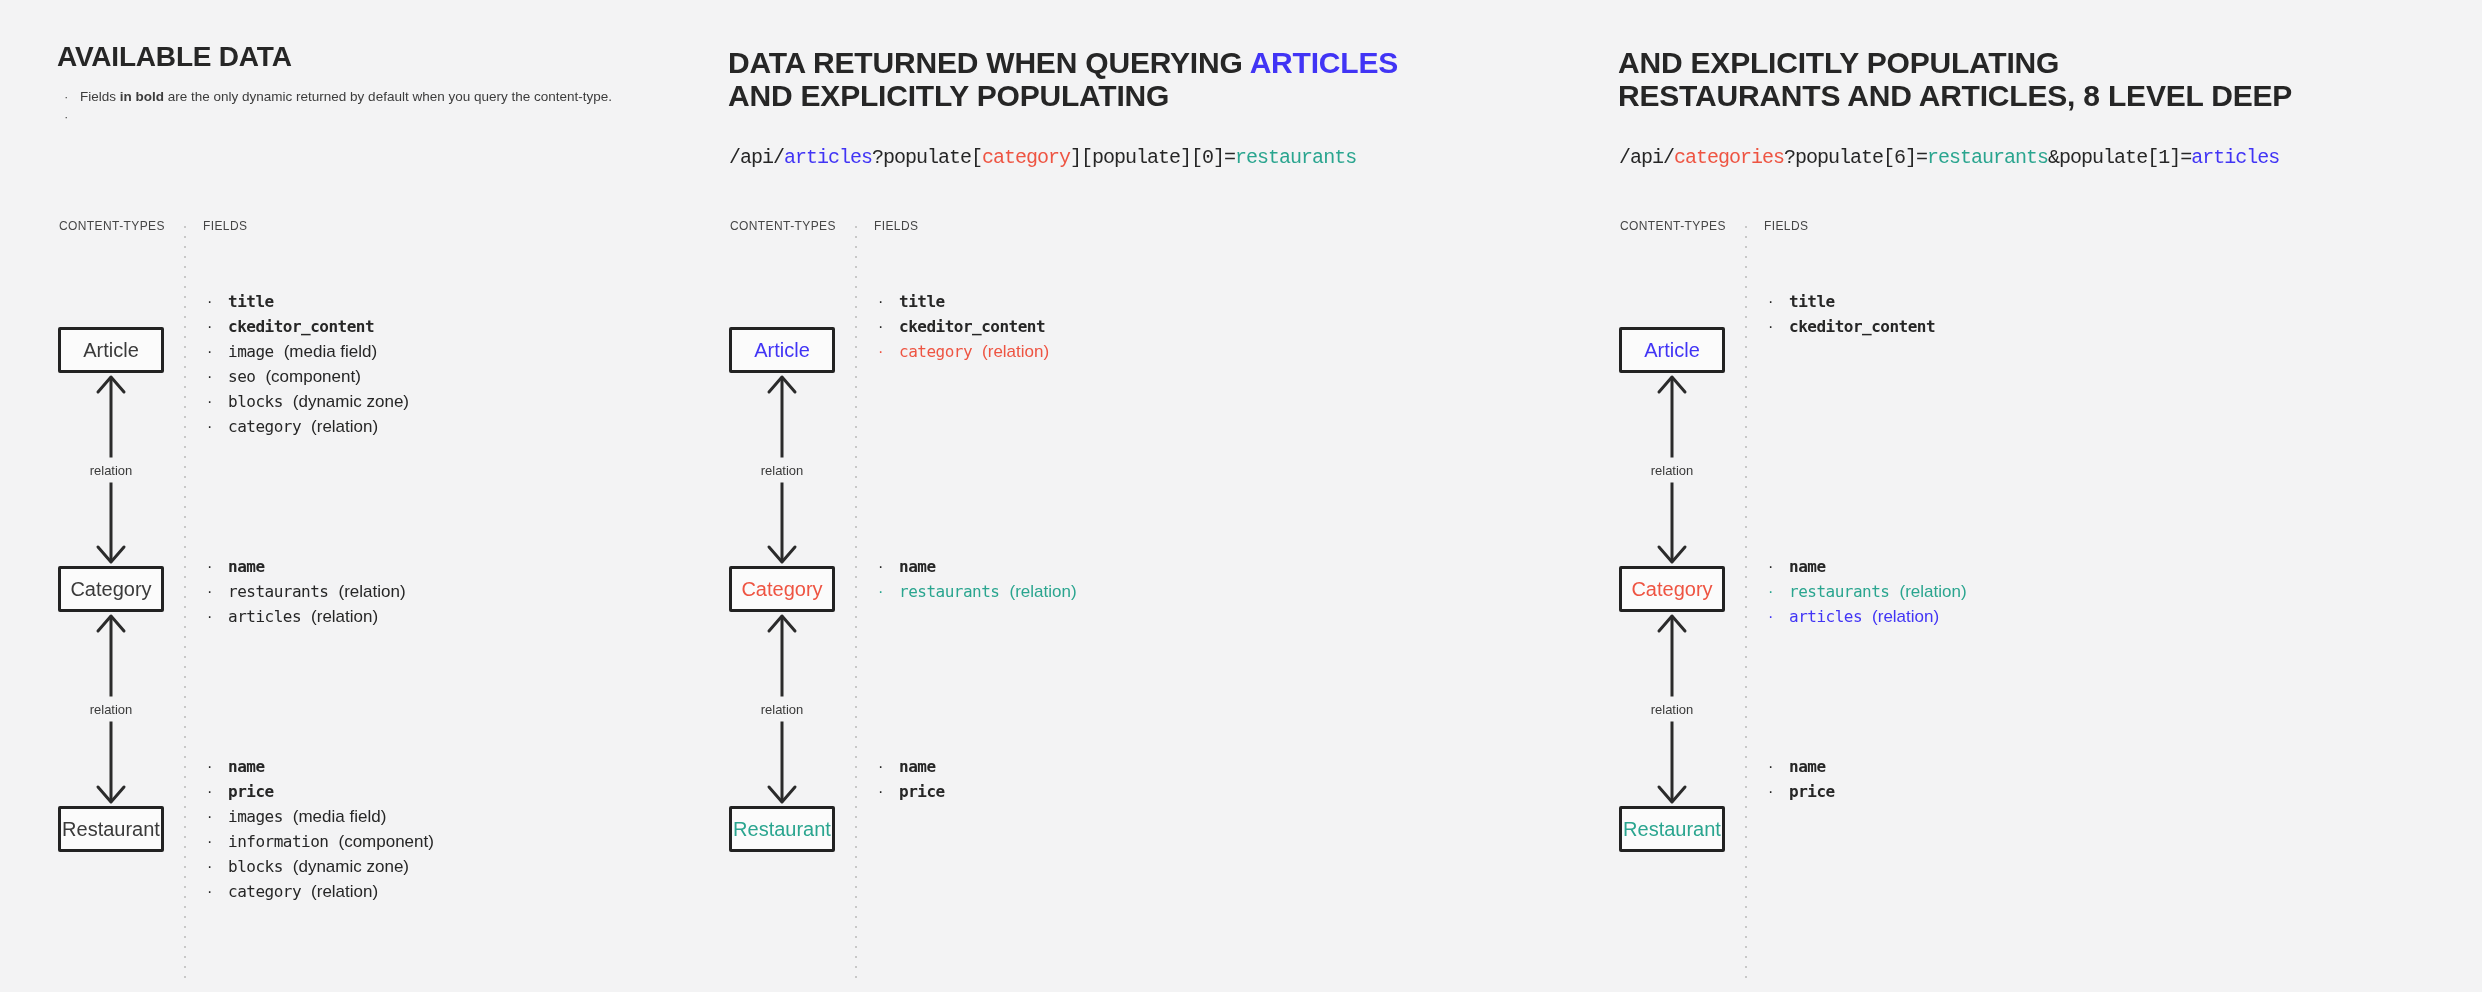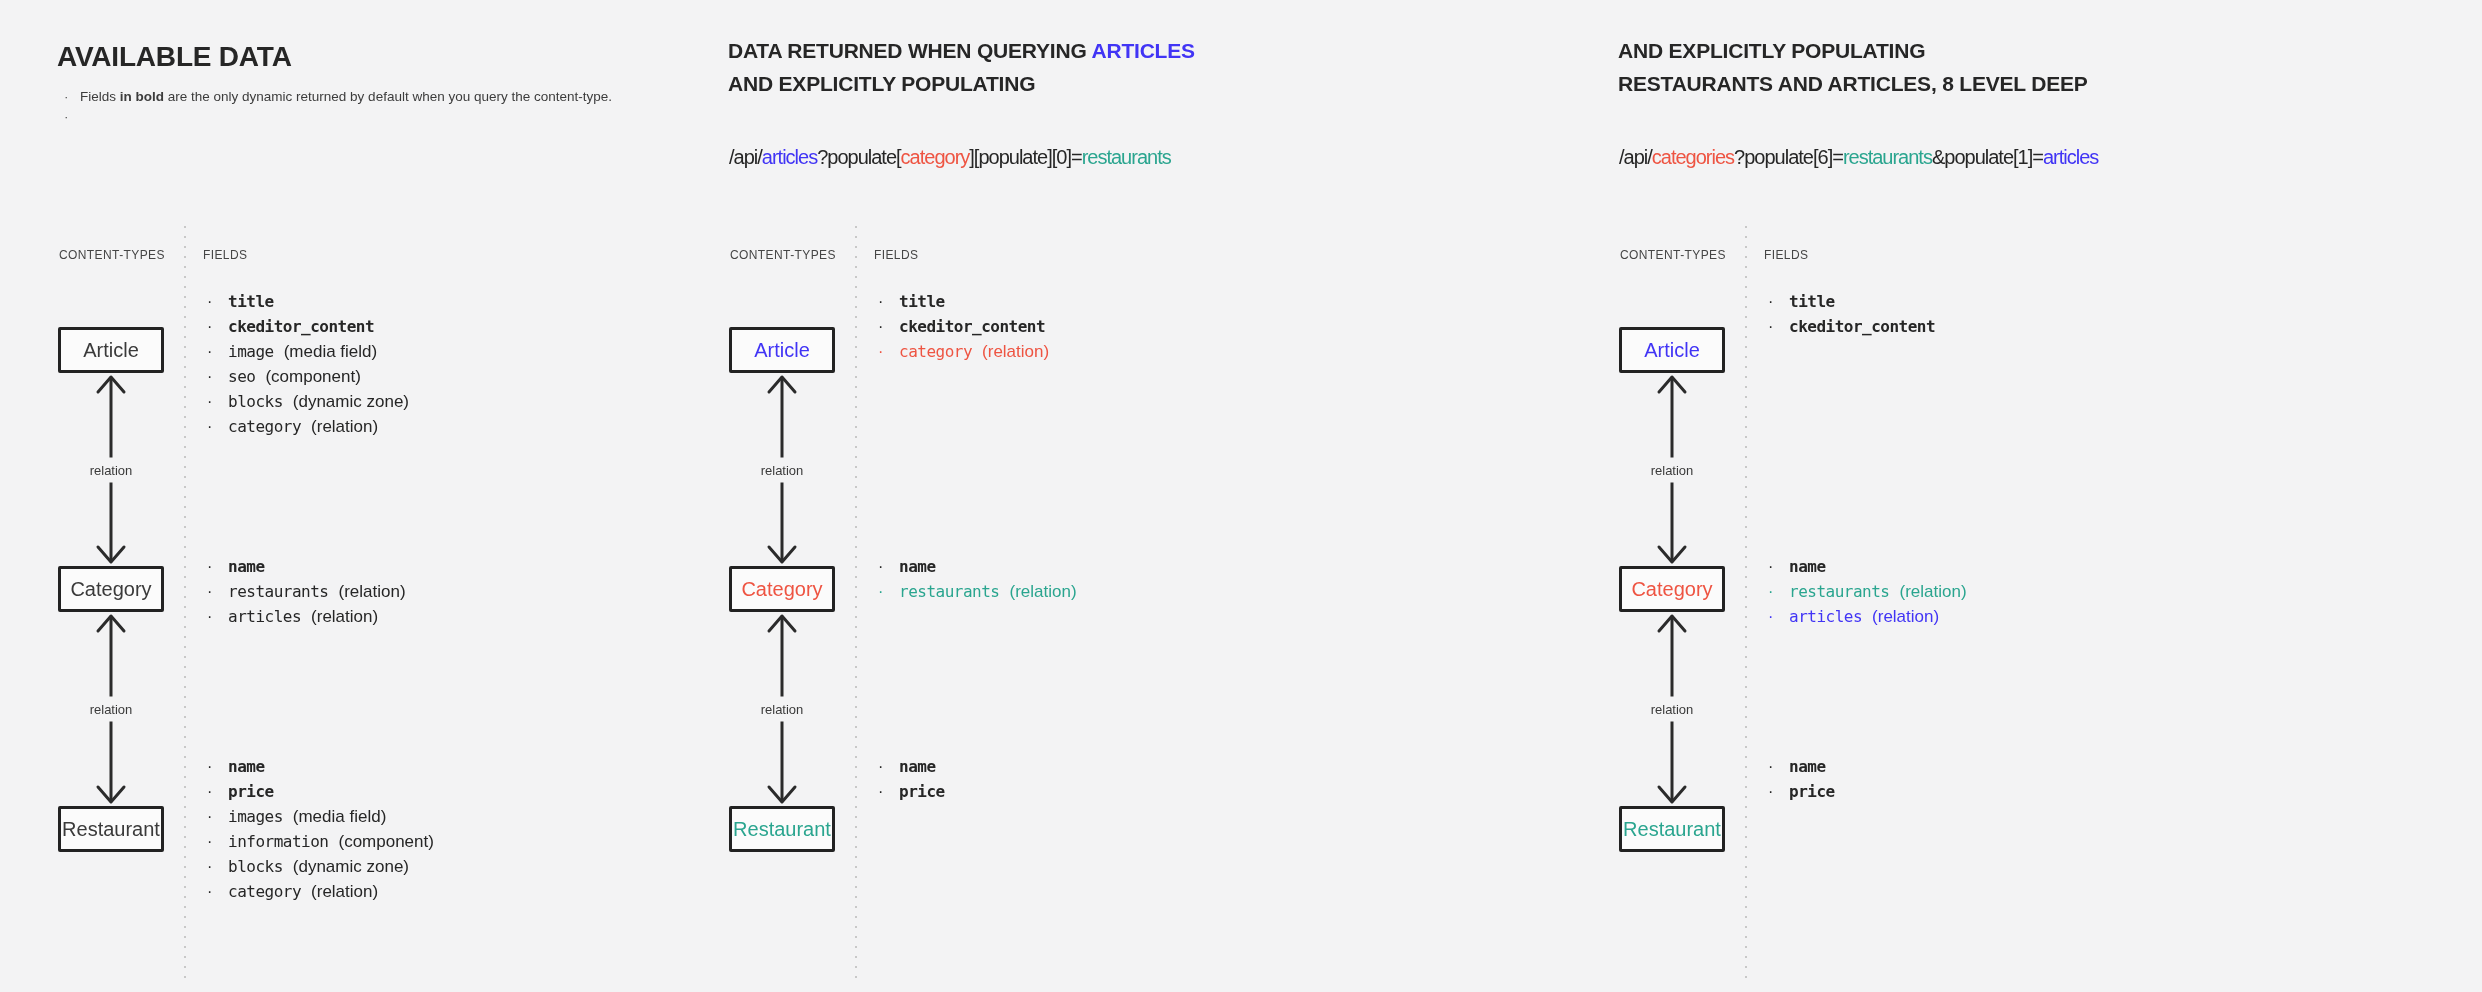--- a/index.html
+++ b/index.html
@@ -8,33 +8,33 @@
   }
   html,body{margin:0;padding:0;background:var(--bg);}
   #page{
     position:relative; width:2482px; height:992px; overflow:hidden;
     background:var(--bg); font-family:"Liberation Sans",sans-serif; color:var(--dark);
   }
   .panel{position:absolute; top:0; height:876px;}
   .c-dark{color:var(--dark);} .c-blue{color:var(--blue);} .c-red{color:var(--red);} .c-teal{color:var(--teal);}
   .b{font-weight:bold;}
 
-  .panel-title{position:absolute; top:34px; left:0; font-weight:bold; font-size:21px; line-height:33px; letter-spacing:-0.2px;}
+  .panel-title{position:absolute; top:46px; left:0; font-weight:bold; font-size:30px; line-height:33px; letter-spacing:-0.2px;}
   .panel0 .panel-title{font-size:28px; top:40px;}
   .title-line{white-space:nowrap;}
 
   .notes{position:absolute; top:88px; left:7px; font-size:13.5px; line-height:17px; color:#3c3c3c;}
   .note{display:flex; margin-bottom:3px;}
   .note-bullet{width:16px; text-align:left; color:#555;}
   .note-text{white-space:pre-line;}
 
-  .api-line{position:absolute; top:146px; left:1px; font-family:Liberation Sans, sans-serif;
+  .api-line{position:absolute; top:146px; left:1px; font-family:Liberation Mono, monospace;
     font-size:20px; letter-spacing:-1px; white-space:nowrap;}
 
-  .col-label{position:absolute; top:248px; font-size:12px; letter-spacing:0.4px; color:#454545;}
+  .col-label{position:absolute; top:219px; font-size:12px; letter-spacing:0.4px; color:#454545;}
   .ct-label{left:2px;} .f-label{left:146px;}
 
   .dotted-sep{position:absolute; left:127px; top:226px; height:758px; width:2px;
     background-image:repeating-linear-gradient(to bottom,#c8c8c8 0 2px,transparent 2px 10px);}
 
   .ct-box{position:absolute; left:1px; width:106px; height:46px; box-sizing:border-box;
     border:3px solid #222; border-radius:2px; background:#fbfbfb;
     display:flex; align-items:center; justify-content:center;}
   .ct-box-label{font-size:20px;}
   .ct-box-label.c-dark{color:#3a3a3a;}

